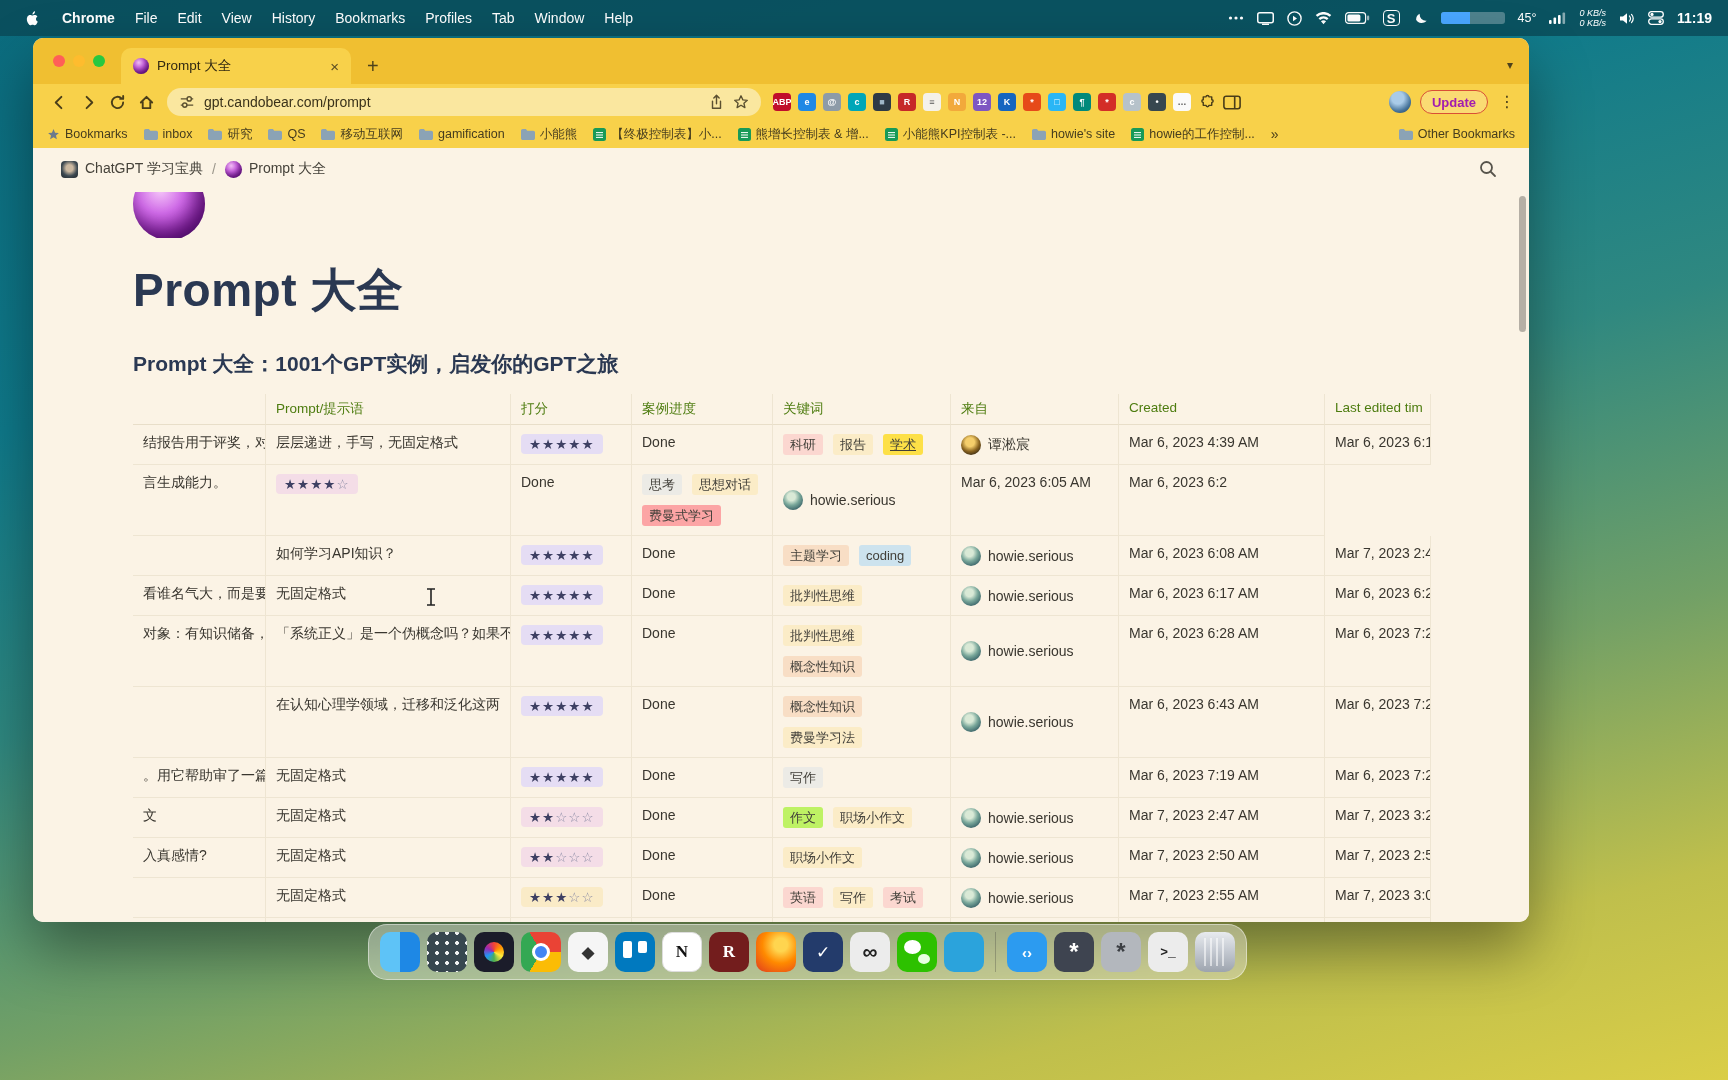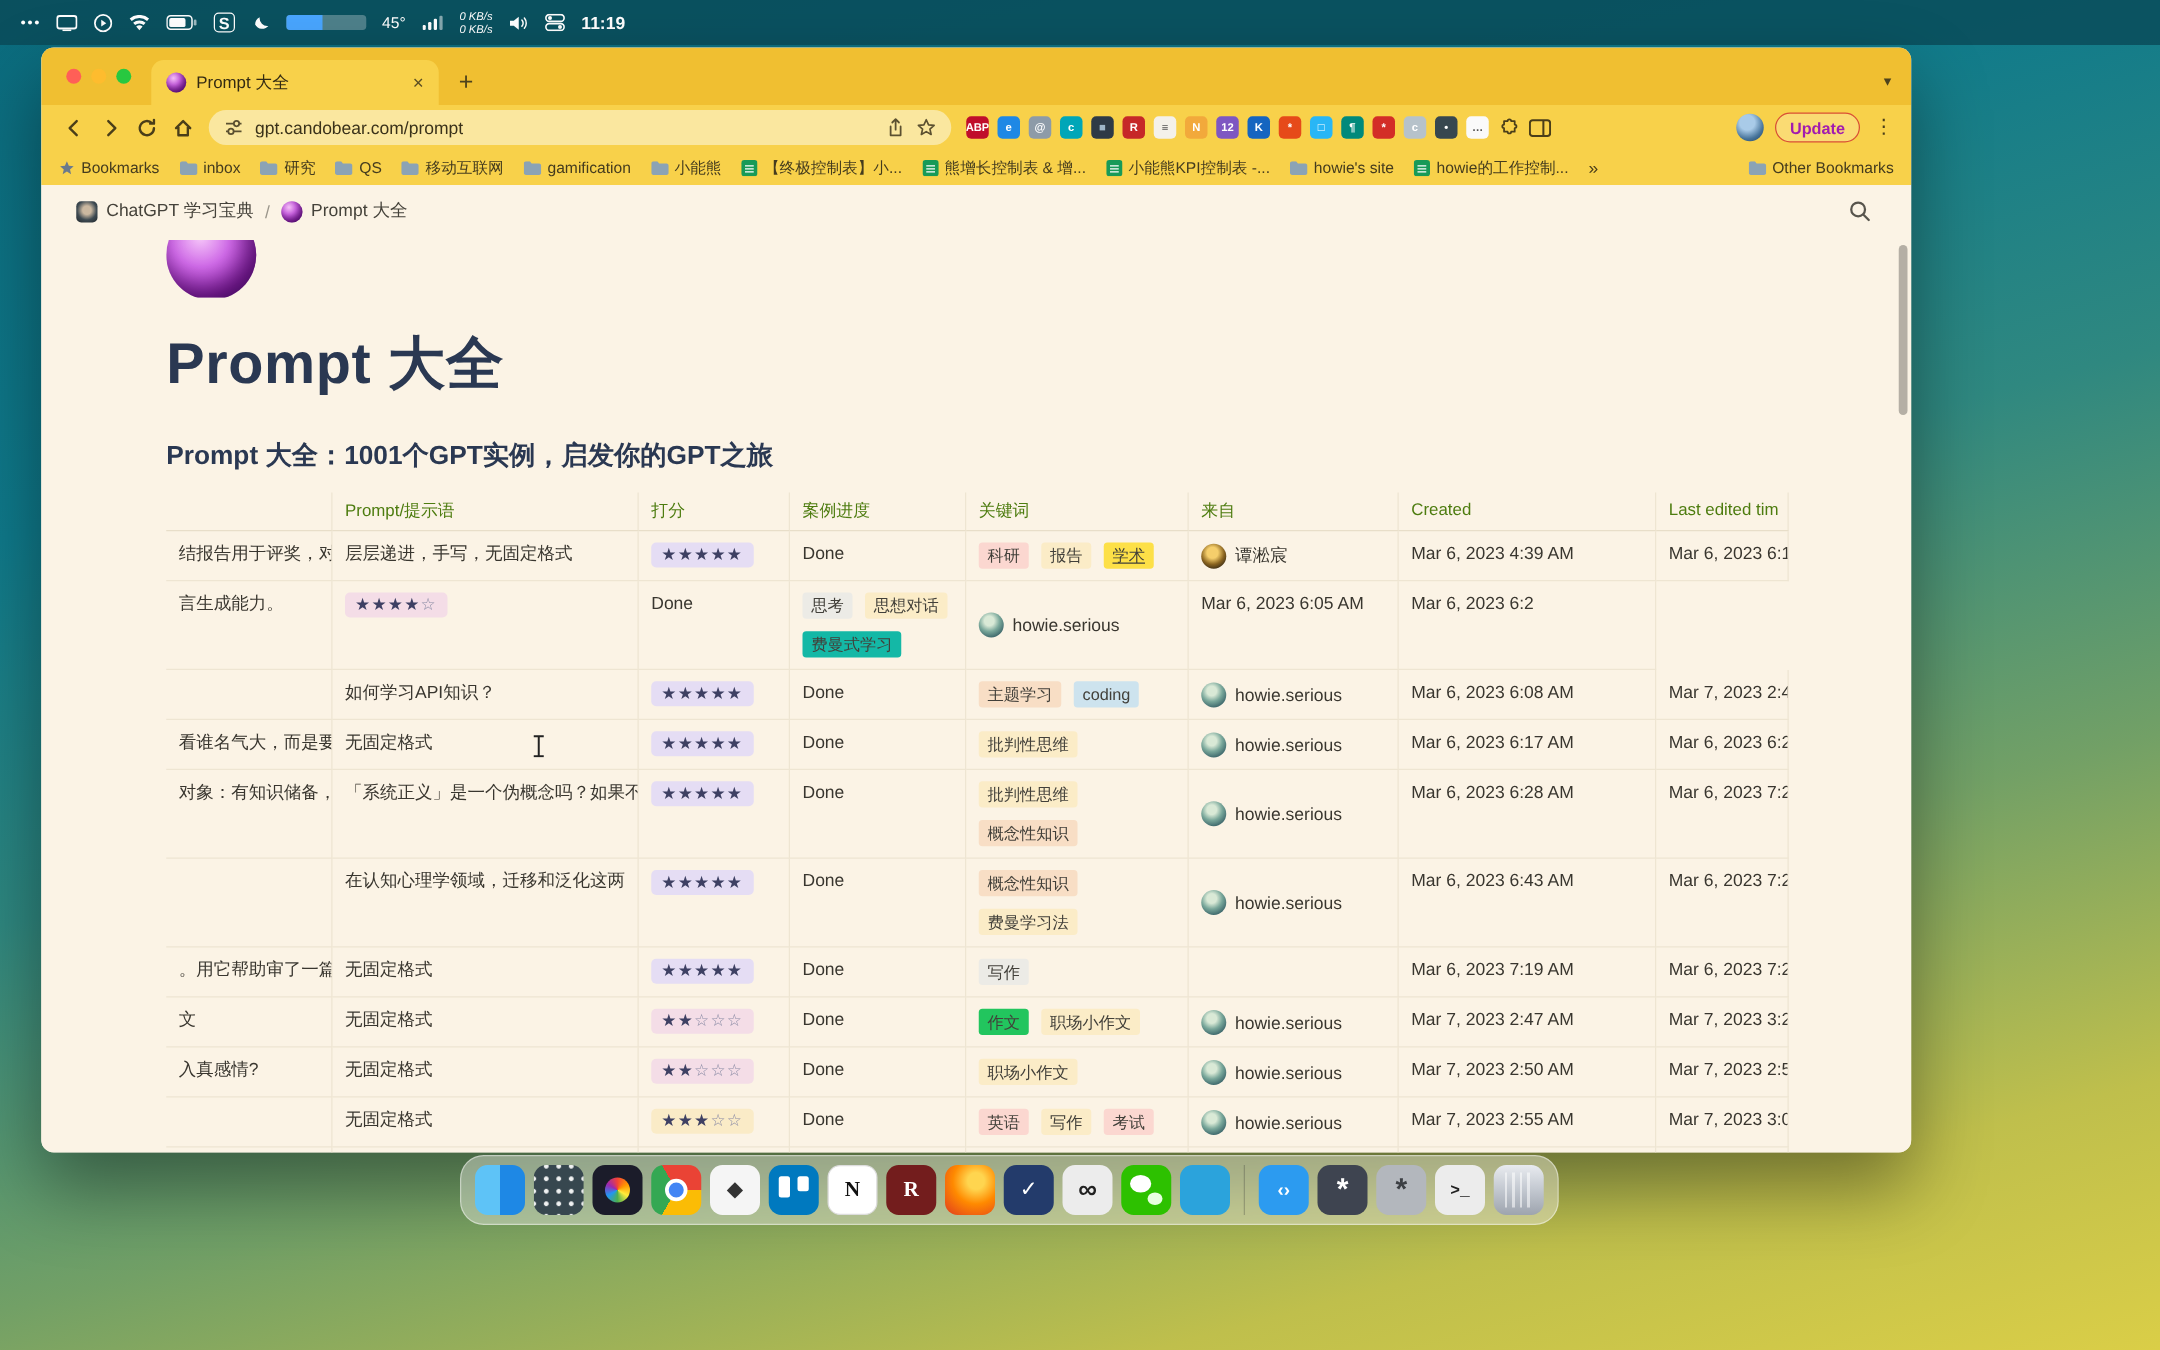--- a/index.html
+++ b/index.html
@@ -169,20 +169,28 @@
   .di-trash { background:linear-gradient(180deg,#E8EBEF 0%,#C6CBD3 45%,#9DA4AE 100%); }
   .di-trash::after { content:""; position:absolute; inset:6px 9px;
     background:repeating-linear-gradient(90deg, rgba(255,255,255,.55) 0 2px, transparent 2px 6px); }
 </style>
 </head>
 <body>
 
 <div class="desktop">
 
   <div class="menubar">
+    <div class="mb-left">
+      <span class="apple">
+        <svg viewBox="0 0 16 20">
+            <path d="M11.5 10.6c0-2 1.6-3 1.7-3.1-.9-1.4-2.4-1.6-2.9-1.6-1.2-.1-2.4.7-3 .7-.6 0-1.6-.7-2.6-.7-1.3 0-2.6.8-3.3 2-1.4 2.4-.4 6 1 8 .7 1 1.5 2.1 2.5 2 1-.1 1.4-.6 2.6-.6s1.6.6 2.6.6c1.1 0 1.8-1 2.4-2 .8-1.1 1.1-2.2 1.1-2.3-.1 0-2.1-.8-2.1-3zM9.6 4.2c.5-.7.9-1.6.8-2.6-.8 0-1.7.5-2.3 1.2-.5.6-.9 1.5-.8 2.5.9.1 1.8-.4 2.3-1.1z"></path>
+          </svg>
+      </span>
+      <span><span class="mb-item mb-bold">Chrome</span><span class="mb-item">File</span><span class="mb-item">Edit</span><span class="mb-item">View</span><span class="mb-item">History</span><span class="mb-item">Bookmarks</span><span class="mb-item">Profiles</span><span class="mb-item">Tab</span><span class="mb-item">Window</span><span class="mb-item">Help</span></span>
+    </div>
     <div class="mb-right">
       <span class="mbi">
         <svg width="16" height="6">
             <circle cx="2.5" cy="3" r="1.6" fill="#fff"></circle>
             <circle cx="8" cy="3" r="1.6" fill="#fff"></circle>
             <circle cx="13.5" cy="3" r="1.6" fill="#fff"></circle>
           </svg>
       </span>
       <span class="mbi">
         <svg width="17" height="13">
@@ -511,21 +519,21 @@
               <div class="tgrid trow">
                 <div class="td">言生成能力。</div>
                 <div class="td"><span class="rate-pill" style="background: rgb(244, 221, 231);">
                     <span class="star-f">★★★★</span>
                     <span class="star-e">☆</span>
                   </span></div>
                 <div class="td">Done</div>
                 <div class="td td-tags">
                   <span class="tag" style="background: rgb(236, 235, 230);">思考</span>
                   <span class="tag" style="background: rgb(251, 236, 199);">思想对话</span>
-                  <span class="tag" style="background: #14b8a6;">费曼式学习</span>
+                  <span class="tag" style="background: #fca5a5;">费曼式学习</span>
                 </div>
                 <div class="td td-from">
                   <span class="mini-av av-teal"></span>
                   <span class="av-name">howie.serious</span>
                 </div>
                 <div class="td">Mar 6, 2023 6:05 AM</div>
                 <div class="td">Mar 6, 2023 6:2</div>
               </div>
               <div class="tgrid trow">
                 <div class="td"></div>
@@ -619,21 +627,21 @@
               </div>
               <div class="tgrid trow">
                 <div class="td">文</div>
                 <div class="td">无固定格式</div>
                 <div class="td"><span class="rate-pill" style="background: rgb(244, 221, 231);">
                     <span class="star-f">★★</span>
                     <span class="star-e">☆☆☆</span>
                   </span></div>
                 <div class="td">Done</div>
                 <div class="td td-tags">
-                  <span class="tag" style="background: #22c55e;">作文</span>
+                  <span class="tag" style="background: #bef264;">作文</span>
                   <span class="tag" style="background: rgb(251, 236, 199);">职场小作文</span>
                 </div>
                 <div class="td td-from">
                   <span class="mini-av av-teal"></span>
                   <span class="av-name">howie.serious</span>
                 </div>
                 <div class="td">Mar 7, 2023 2:47 AM</div>
                 <div class="td">Mar 7, 2023 3:2</div>
               </div>
               <div class="tgrid trow">

